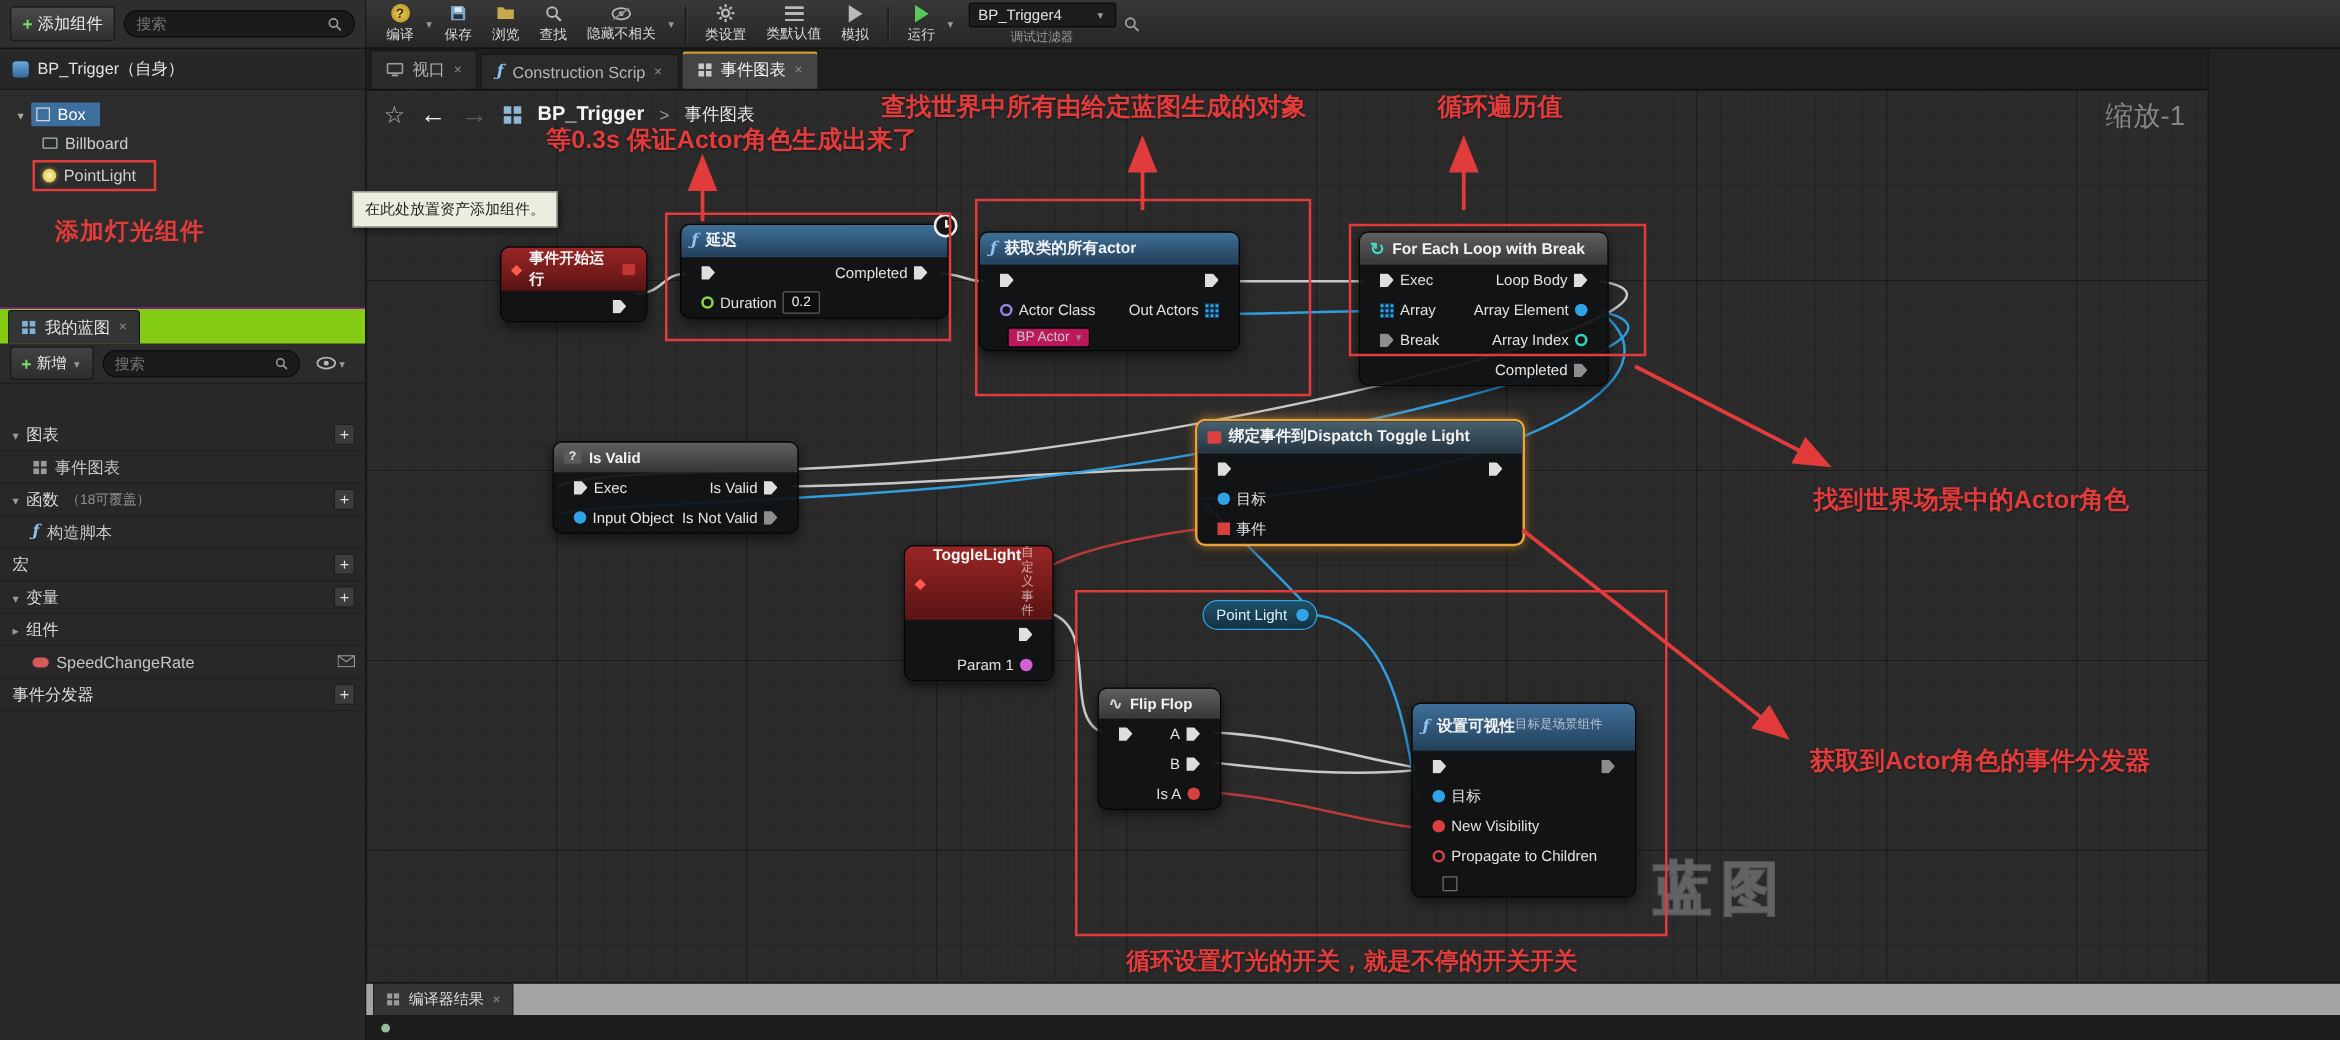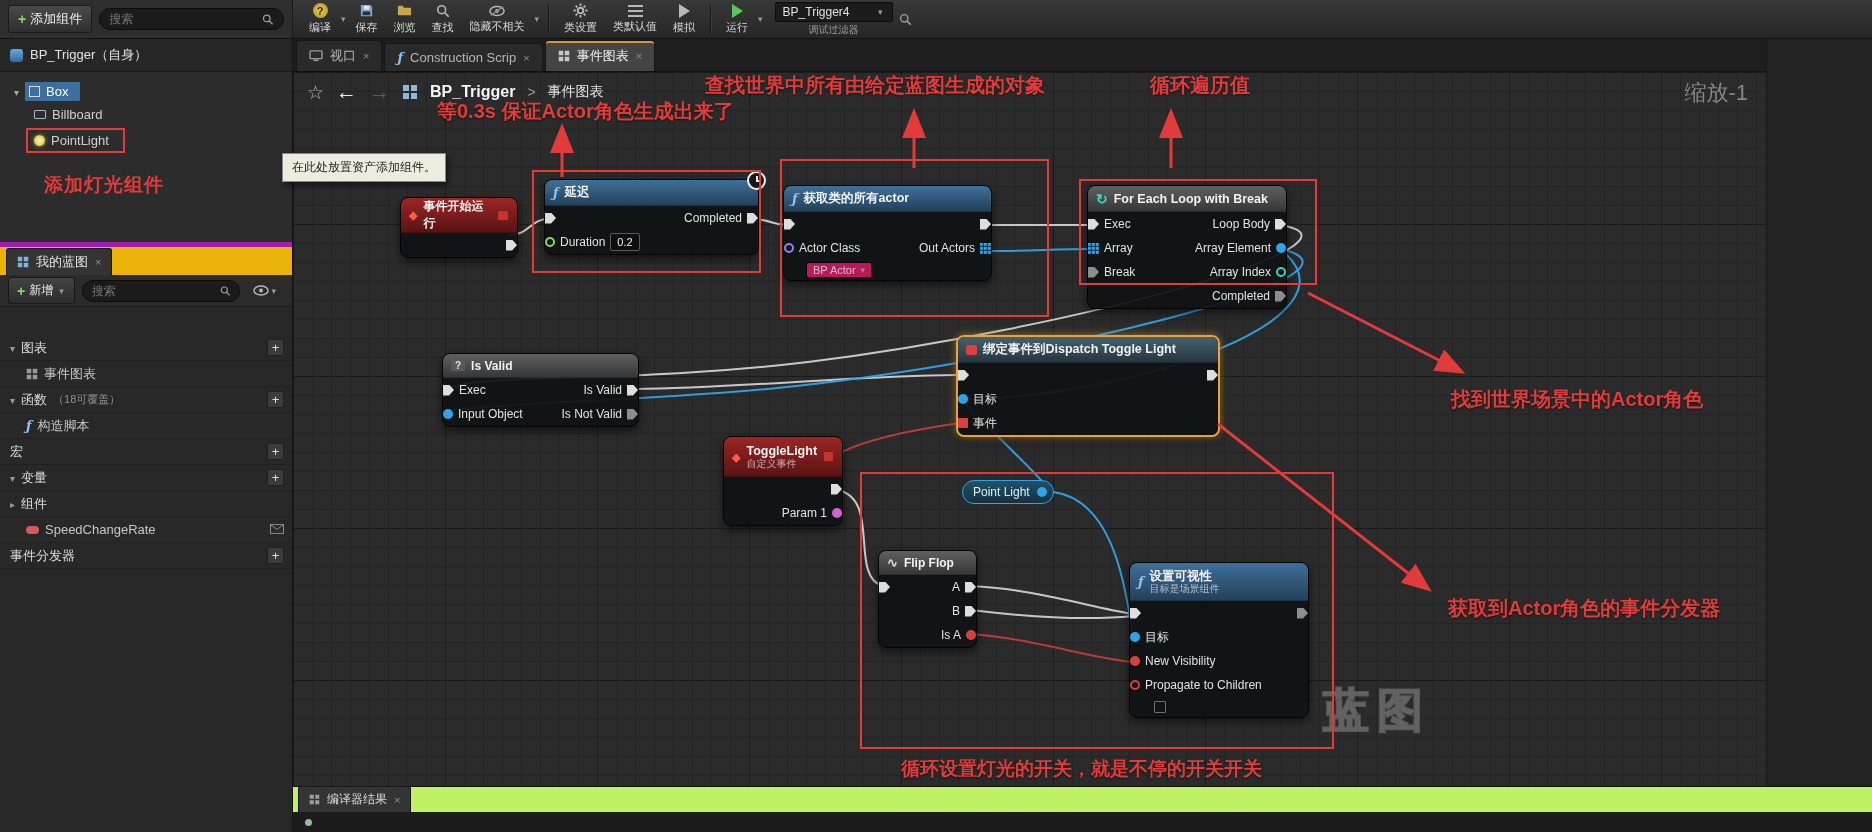--- a/index.html
+++ b/index.html
@@ -37,33 +37,33 @@
   .debug-select .tcaret { margin-left:auto; }
   .debug-label { font-size:10px; color:#9a9a9a; text-align:center; margin-top:1px; }
   .mini-iconbtn { display:flex; align-items:center; justify-content:center; padding:0 6px; cursor:pointer; }
 
   
   .sidebar { position:absolute; left:0; top:39px; width:293px; bottom:0; background:#262626;
     border-right:1px solid #141414; display:flex; flex-direction:column; z-index:15; }
   .self-row { height:33px; display:flex; align-items:center; gap:7px; padding:0 10px; background:#272727;
     border-bottom:1px solid #1b1b1b; font-size:13px; color:#e2e2e2; flex:none; cursor:pointer; }
   .self-ico { width:13px; height:13px; border-radius:3px; background:linear-gradient(#6aa8e0,#33689e); }
-  .comp-tree { position:relative; height:175px; flex:none; background:#2c2c2c; border-bottom:5px solid #a21caf; padding-top:8px; }
+  .comp-tree { position:relative; height:175px; flex:none; background:#2c2c2c; border-bottom:1px solid #a21caf; padding-top:8px; }
   .tree-row { display:flex; align-items:center; gap:6px; height:23px; padding-left:14px; font-size:13px; color:#cfcfcf; cursor:pointer; }
   .tw::before { content:"▾"; color:#a8a8a8; font-size:10px; }
   .hl-sel { display:flex; align-items:center; gap:6px; background:#3c6e9e; padding:2px 12px 2px 4px; border-radius:1px; color:#fff; }
   .ico-box { width:11px; height:11px; border:1.6px solid #d8d8d8; }
   .ico-billboard { width:12px; height:9px; border:1.4px solid #a8b8c2; border-radius:1px; }
   .ico-light { width:11px; height:11px; border-radius:50%; background:radial-gradient(#fff6bd,#d8b22c); box-shadow:0 0 4px rgba(232,200,80,.7); }
   .indent { padding-left:34px; }
   .red-outline { display:flex; align-items:center; gap:6px; border:2px solid #e23b3b; padding:3px 14px 3px 6px; }
   .sidebar-note { position:absolute; left:44px; top:100px; color:#e23b3b; font-size:19px; font-weight:bold; letter-spacing:1px; }
 
   .mb-panel { flex:1; display:flex; flex-direction:column; background:#282828; min-height:0; }
-  .mb-tabrow { height:28px; background:#eab308; display:flex; align-items:flex-end; padding-left:6px; flex:none; }
+  .mb-tabrow { height:28px; background:#84cc16; display:flex; align-items:flex-end; padding-left:6px; flex:none; }
   .mb-tab { display:flex; align-items:center; gap:7px; background:#343434; border:1px solid #191919; border-bottom:none;
     border-radius:3px 3px 0 0; padding:4px 10px; font-size:13px; color:#e4e4e4; cursor:pointer; }
   .xclose { color:#8e8e8e; font-size:11px; cursor:pointer; }
   .xclose::before { content:"×"; }
   .mb-toolbar { height:32px; display:flex; align-items:center; gap:7px; padding:0 8px; background:#2b2b2b;
     border-bottom:1px solid #1d1d1d; flex:none; }
   .new-btn { display:flex; align-items:center; gap:4px; background:linear-gradient(#424242,#2d2d2d); border:1px solid #181818;
     border-radius:3px; padding:4px 8px; font-size:12px; color:#ececec; cursor:pointer; white-space:nowrap; }
   .mb-rows { flex:1; overflow:hidden;margin-top:28px; }
   .mb-row { height:26px; display:flex; align-items:center; gap:6px; padding:0 8px 0 10px; font-size:13px;
@@ -122,34 +122,34 @@
   .selected-node { border:2px solid #e8a33d; box-shadow:0 0 9px rgba(232,163,61,.6),0 4px 10px rgba(0,0,0,.5); }
   .nh { display:flex; align-items:center; gap:6px; padding:0 8px; min-height:26px; font-size:12.5px; font-weight:bold;
     color:#f2f2f2; border-radius:7px 7px 0 0; border-bottom:1px solid rgba(0,0,0,.55); }
   .nh.small { min-height:24px; font-size:12px; }
   .nh.tall { min-height:40px; }
   .nh.tall2 { min-height:38px; }
   .h-event { background:linear-gradient(#9b2626,#5a1313); }
   .h-fn { background:linear-gradient(#3f7099,#23405b); }
   .h-macro { background:linear-gradient(#606060,#373737); }
   .h-bind { background:linear-gradient(#47606f,#263540); }
-  .ht { display:flex; flex-direction:column; line-height:1.15; }
+  .ht { display:flex; flex-direction:row; line-height:1.15; }
   .sub { font-weight:normal; font-size:10px; color:rgba(255,255,255,.62); }
   .hic-diamond::before { content:"◆"; color:#ff5a4a; font-size:11px; }
   .hic-loop::before { content:"↻"; color:#45d8c5; font-size:14px; font-weight:bold; }
   .hic-q { background:#5a5a5a; color:#e8e8e8; border-radius:2px; font-size:10px; padding:0 4px; font-weight:bold; }
   .hic-ev { width:11px; height:10px; background:#dd4040; border-radius:2px; flex:none; }
   .hic-ff::before { content:"∿"; color:#d8d8d8; font-size:13px; }
   .ev-chip { margin-left:auto; width:13px; height:11px; background:#c33434; border-radius:2px; border:1px solid #7e1d1d; }
   .clockico { position:absolute; top:-9px; right:-8px; width:19px; height:19px; border-radius:50%; background:#17181a;
     border:2px solid #ececec; z-index:4; }
   .clockico::before { content:""; position:absolute; left:7px; top:3px; width:2px; height:6px; background:#ececec; }
   .clockico::after  { content:""; position:absolute; left:7px; top:7px; width:5px; height:2px; background:#ececec; }
 
-  .prow { display:flex; align-items:center; height:24px; padding:0 0; font-size:12px; color:#e2e2e2; }
+  .prow { display:flex; align-items:center; height:24px; padding:0 16px; font-size:12px; color:#e2e2e2; }
   .pl { display:flex; align-items:center; gap:5px; }
   .pr { margin-left:auto; display:flex; align-items:center; gap:5px; }
   .pin-exec { width:11px; height:11px; background:#dedede; clip-path:polygon(0 0,55% 0,100% 50%,55% 100%,0 100%); flex:none; cursor:crosshair; }
   .pin-exec.dim { background:#8d8d8d; }
   .pin-c { width:10px; height:10px; border-radius:50%; flex:none; cursor:crosshair; }
   .filled-blue { background:#2fa3e8; }
   .hollow-green { border:2px solid #8fd843; }
   .hollow-teal { border:2px solid #2fd8c0; }
   .filled-red { background:#d84040; }
   .hollow-red { border:2px solid #d84040; }
@@ -169,21 +169,21 @@
   .var-pill { position:absolute; left:669px; top:408px; height:24px; display:flex; align-items:center; gap:7px;
     padding:0 6px 0 10px; background:linear-gradient(#20506a,#143240); border:1px solid #2fa3e8; border-radius:12px;
     font-size:12px; color:#d9eefb; z-index:3; cursor:move; }
 
   
   .tooltip { position:absolute; left:282px; top:153px; background:#ececdf; color:#1d1d1d; font-size:12px;
     padding:5px 9px; border:1px solid #8a8a80; box-shadow:2px 3px 6px rgba(0,0,0,.55); z-index:30; }
 
   
   .compiler { position:absolute; left:293px; right:0; top:786px; bottom:0; background:#1c1c1c; border-top:1px solid #0f0f0f; z-index:16; }
-  .comp-tabrow { height:25px; background:#bef264; display:flex; align-items:flex-end; padding-left:5px; }
+  .comp-tabrow { height:25px; background:#a3a3a3; display:flex; align-items:flex-end; padding-left:5px; }
   .comp-tab { display:flex; align-items:center; gap:7px; background:#343434; border:1px solid #181818; border-bottom:none;
     border-radius:3px 3px 0 0; padding:4px 10px; font-size:12px; color:#dcdcdc; cursor:pointer; }
   .comp-msg { display:flex; align-items:center; gap:9px; padding:0 12px; height:21px;
     font-family:"DejaVu Sans Mono",monospace; font-size:12px; color:#cfdccf; cursor:pointer; }
   .dot { width:7px; height:7px; border-radius:50%; background:#9ab89a; flex:none; }
 </style>
 </head>
 <body>
 
 <div class="app">

